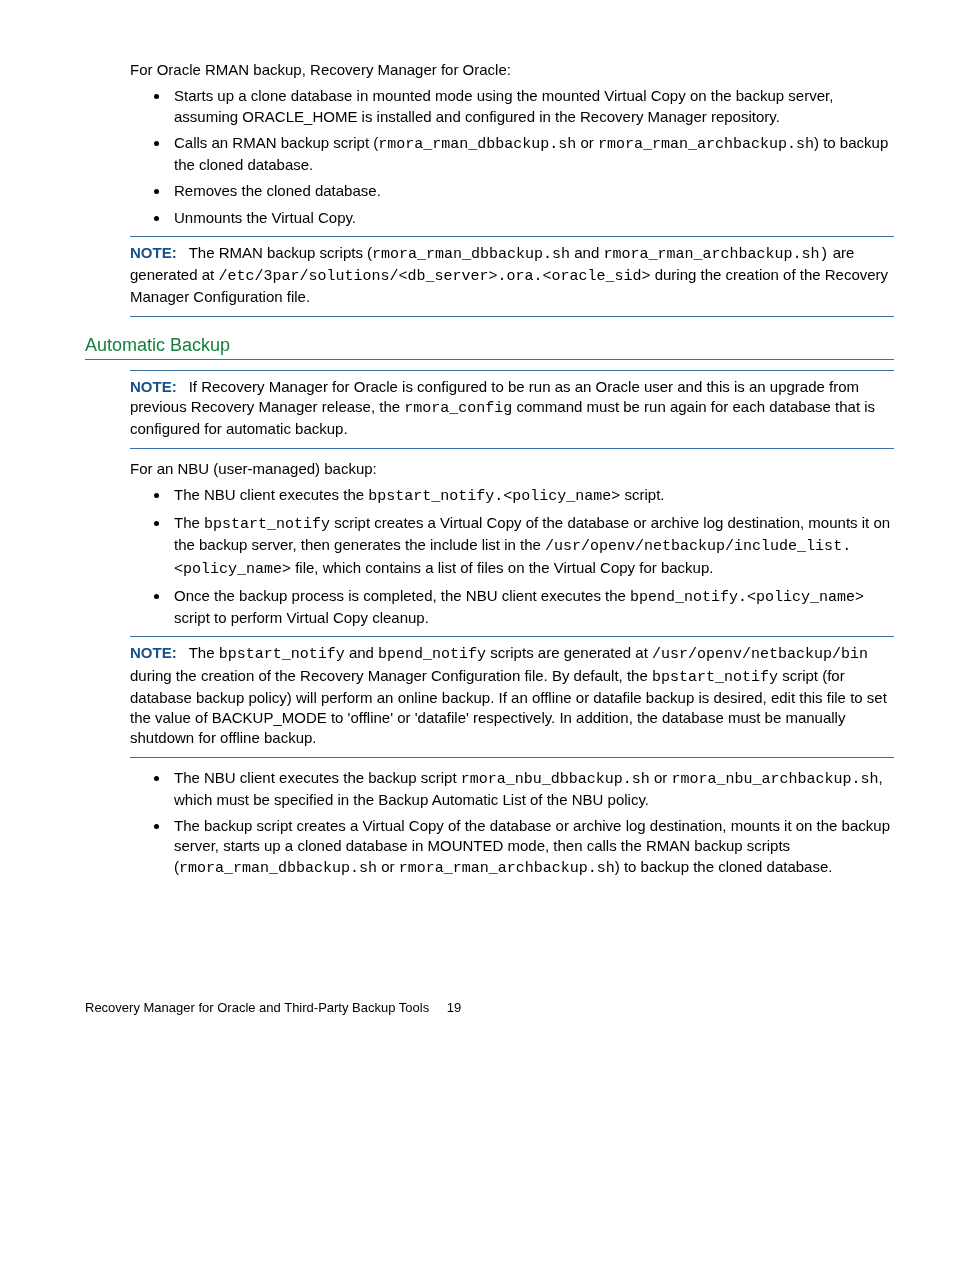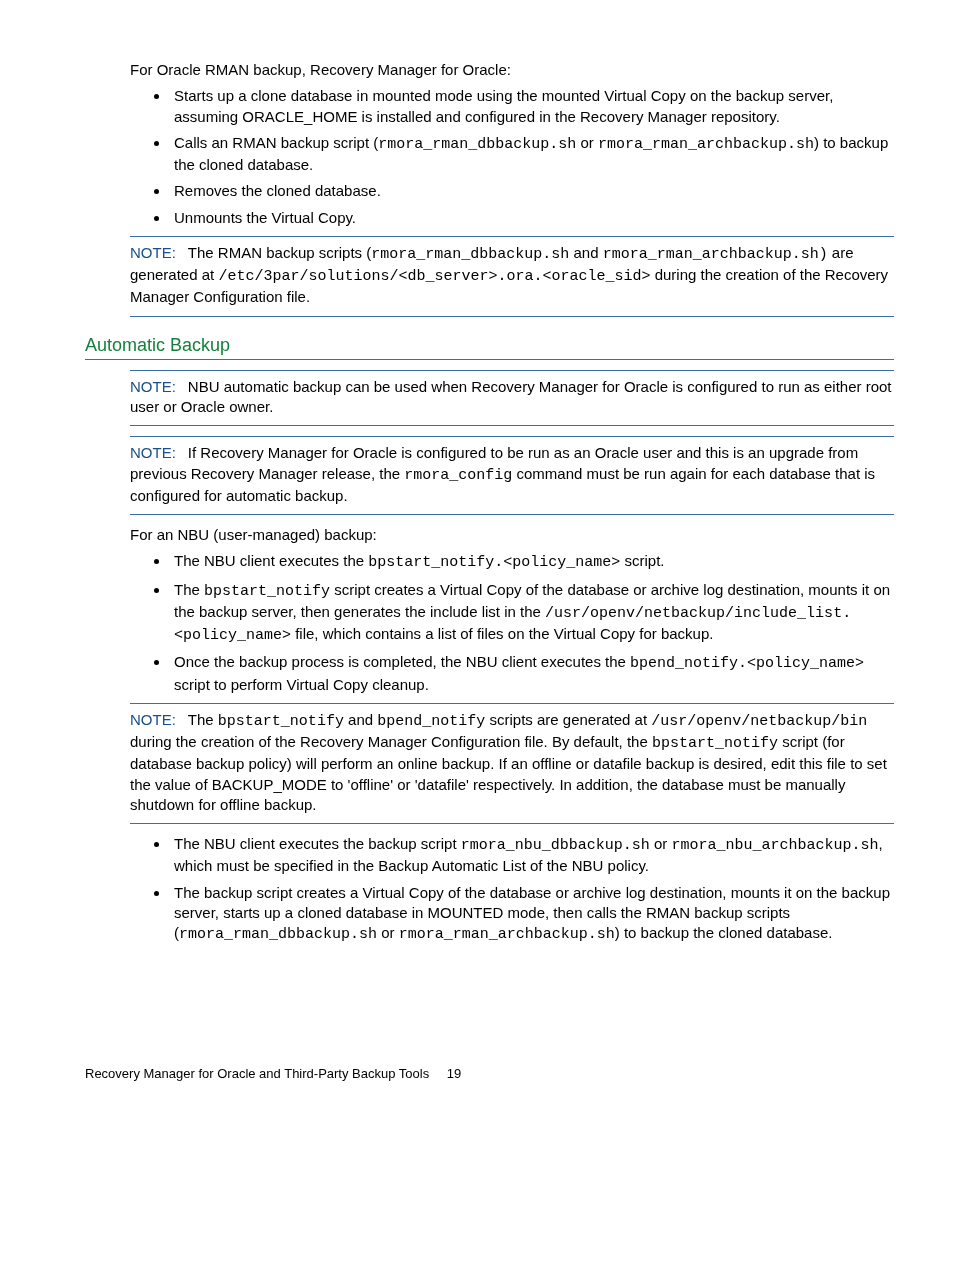--- a/index.html
+++ b/index.html
@@ -26,21 +26,21 @@
     margin-bottom: 6px;
   }
   .mono { font-family: "Courier New", Courier, monospace; }
   .note-box {
     border-top: 1px solid #3a6ea5;
     border-bottom: 1px solid #3a6ea5;
     padding: 6px 0 8px 0;
     margin: 8px 0 10px 0;
   }
   .note-label {
-    font-weight: normal;
+    font-weight: bold;
     color: #1a4f8b;
     margin-right: 12px;
   }
   .section-heading {
     color: #15803d;
     font-size: 18px;
     font-weight: normal;
     margin: 16px 0 0 0;
     padding-bottom: 2px;
     border-bottom: 1px solid #3a6ea5;
@@ -73,23 +73,20 @@
   <div class="note-box">
     <span class="note-label">NOTE:</span><span>The RMAN backup scripts (</span><span class="mono">rmora_rman_dbbackup.sh</span><span> and </span><span class="mono">rmora_rman_archbackup.sh)</span><span> are generated at </span><span class="mono">/etc/3par/solutions/&lt;db_server&gt;.ora.&lt;oracle_sid&gt;</span><span> during the creation of the Recovery Manager Configuration file.</span>
   </div>
 
 </div>
 
 <h3 class="section-heading">Automatic Backup</h3>
 
 <div class="content section-block">
 
-  <div class="note-box">
-    <span class="note-label">NOTE:</span><span>NBU automatic backup can be used when Recovery Manager for Oracle is configured to run as either root user or Oracle owner.</span>
-  </div>
 
   <div class="note-box">
     <span class="note-label">NOTE:</span><span>If Recovery Manager for Oracle is configured to be run as an Oracle user and this is an upgrade from previous Recovery Manager release, the </span><span class="mono">rmora_config</span><span> command must be run again for each database that is configured for automatic backup.</span>
   </div>
 
   <p class="main-para">For an NBU (user-managed) backup:</p>
 
   <ul class="bullets">
     <li>
       <span>The NBU client executes the </span><span class="mono">bpstart_notify.&lt;policy_name&gt;</span><span> script.</span>

